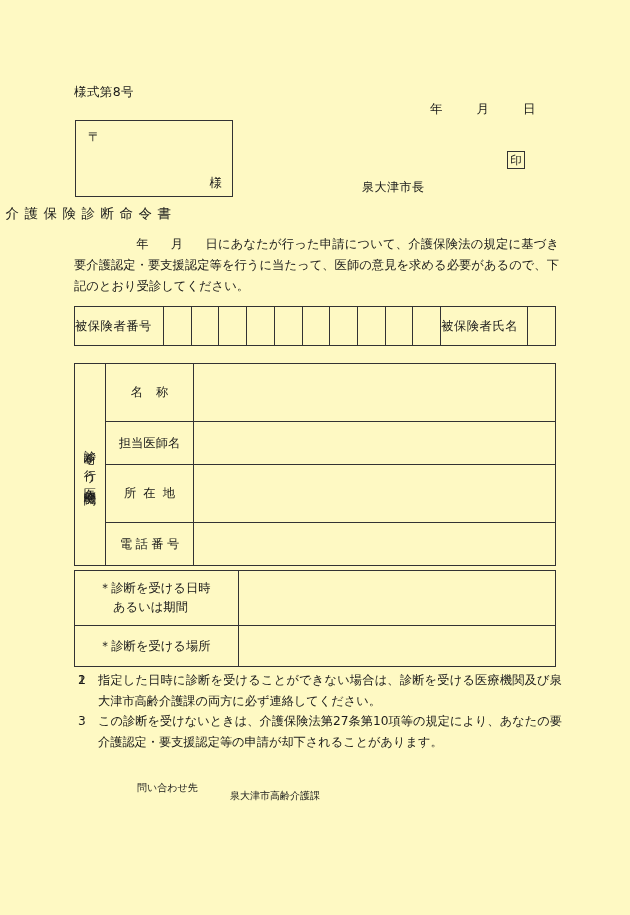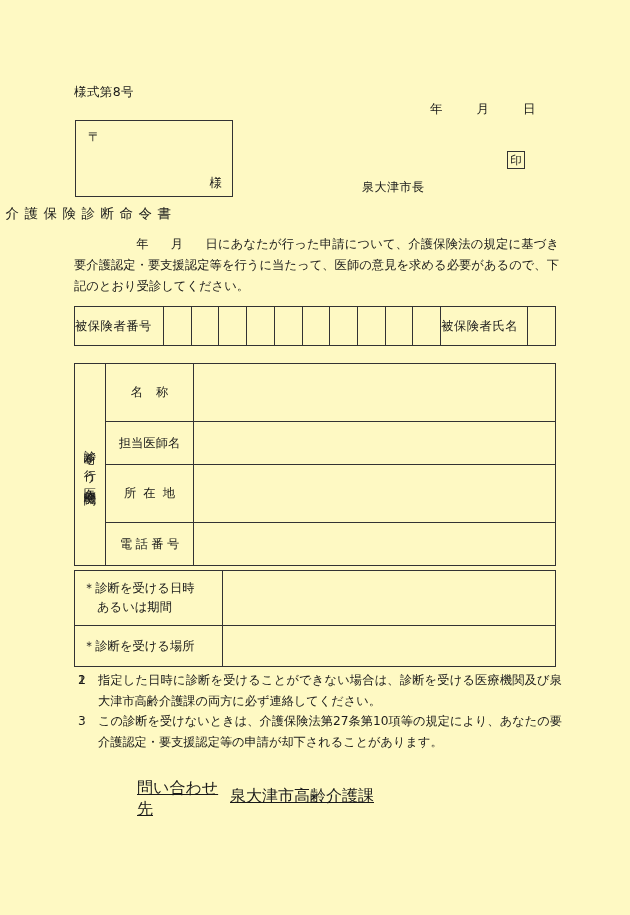--- a/index.html
+++ b/index.html
@@ -136,21 +136,21 @@
   }
   .r-tall { height: 57px; }
   .r-short { height: 42px; }
 
   .sp-wide { letter-spacing: 13px; text-indent: 13px; }
   .sp-mid  { letter-spacing: 7px;  text-indent: 7px; }
   .sp-sm   { letter-spacing: 3.5px; text-indent: 3.5px; }
 
   
   #tbl-appt { left: 74px; top: 570px; width: 482px; }
-  #tbl-appt td.alabel { width: 139px; padding-left: 8px; }
+  #tbl-appt td.alabel { width: 139px; padding-left: 24px; }
   #tbl-appt .l1 { display: block; line-height: 19px; }
   #tbl-appt .l2 { display: block; line-height: 19px; padding-left: 14px; }
 
   
   #notes {
     left: 74px; top: 670px;
     width: 488px;
     font-size: 12.2px;
     line-height: 20.5px;
   }
@@ -161,23 +161,22 @@
     margin: 0;
   }
   .note .num {
     position: absolute;
     left: 4px; top: 0;
   }
 
   
   #contact {
     left: 137px; top: 778px;
-    font-size: 16px;
+    font-size: 10px;
     line-height: 20.5px;
-    text-decoration: underline;
   }
   #contact .crow { display: flex; }
   #contact .ckey { width: 93px; flex: none; }
   #contact .cval { white-space: nowrap; margin-top: 8px; }
 </style>
 </head>
 <body>
 
 <div id="page">
 

